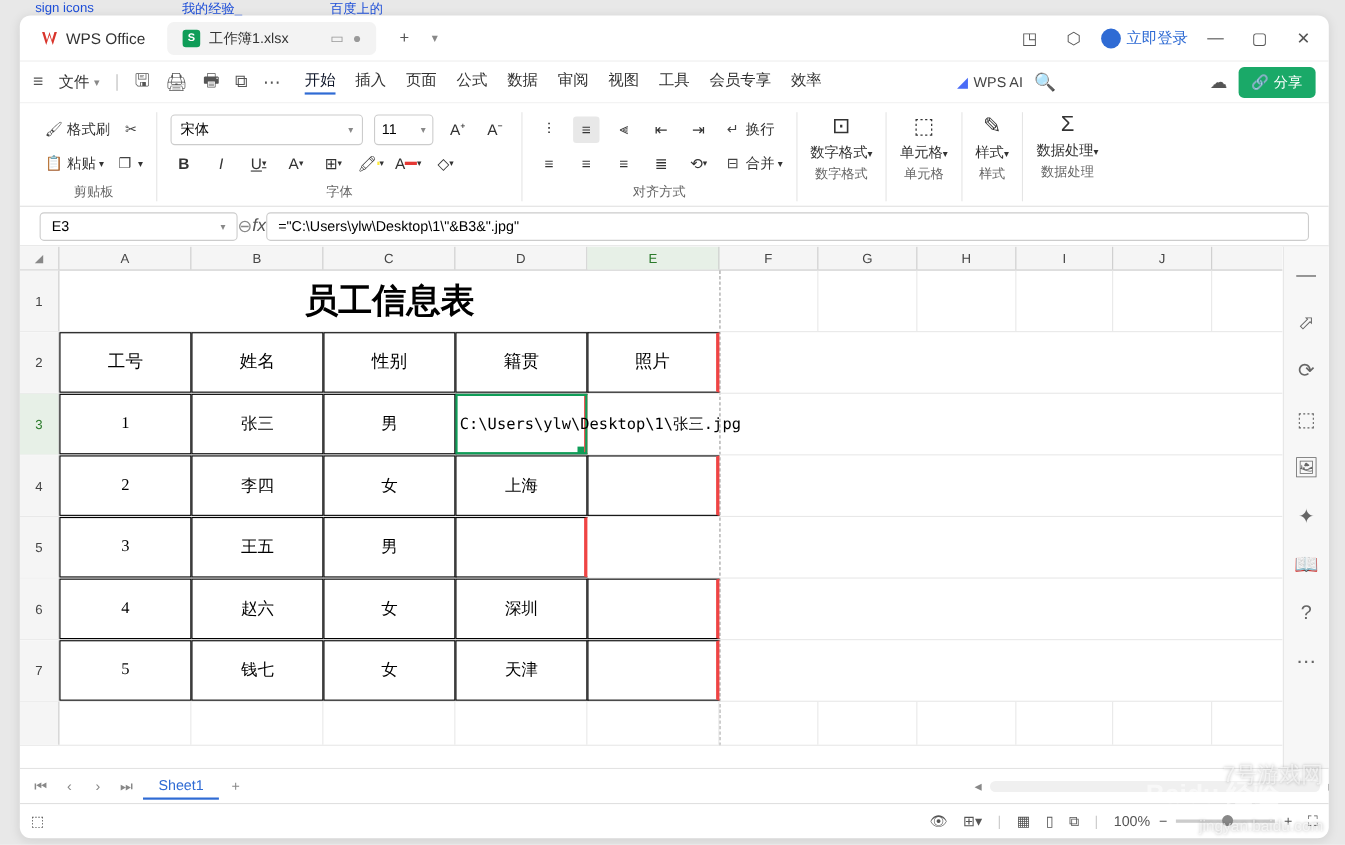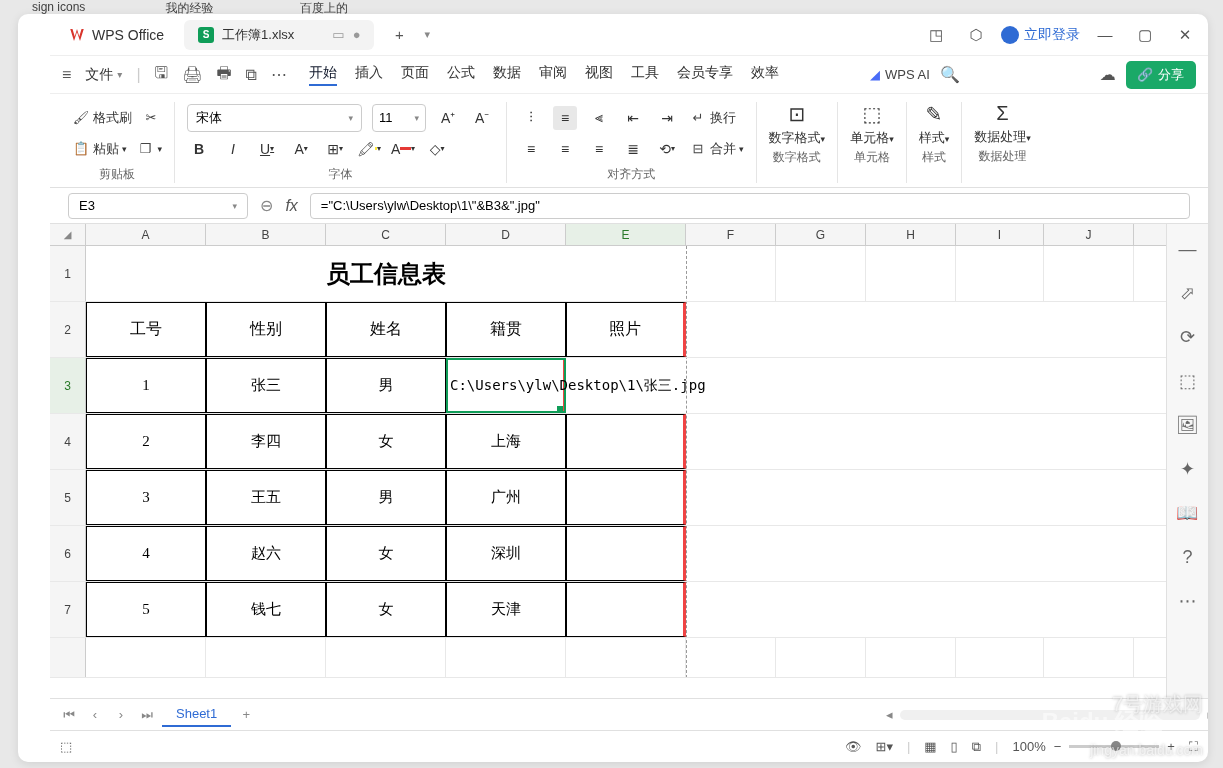--- a/index.html
+++ b/index.html
@@ -1,17 +1,17 @@
 <!DOCTYPE html>
 <html><head>
 <meta charset="utf-8">
 <style>
 * { margin: 0; padding: 0; box-sizing: border-box; font-family: "Microsoft YaHei", sans-serif; }
 body { background: #e8e8e8; width: 1223px; height: 768px; overflow: hidden; position: relative; }
-.window { position: absolute; top: 14px; left: 18px; width: 1190px; height: 748px; background: #fff; border-radius: 10px; box-shadow: 0 2px 10px rgba(0,0,0,.1); display: flex; flex-direction: column; overflow: hidden; padding-left: 32px; }
+.window { position: absolute; top: 14px; left: 18px; width: 1190px; height: 748px; background: #fff; border-radius: 10px; box-shadow: 0 2px 10px rgba(0,0,0,.1); display: flex; flex-direction: column; overflow: hidden; }
 .titlebar { height: 42px; display: flex; align-items: center; padding: 0 8px; gap: 10px; border-bottom: 1px solid #eee; }
 .app-btn { display: flex; align-items: center; gap: 6px; padding: 4px 10px; border-radius: 6px; font-size: 14px; color: #333; }
 .app-btn svg { width: 18px; height: 18px; }
 .tab { display: flex; align-items: center; gap: 8px; background: #f3f3f3; padding: 6px 14px; border-radius: 6px; font-size: 13px; color: #333; }
 .tab .sicon { width: 16px; height: 16px; background: #0f9d58; border-radius: 3px; color: #fff; font-size: 10px; display: flex; align-items: center; justify-content: center; font-weight: bold; }
 .titlebar-spacer { flex: 1; }
 .title-icon { width: 30px; height: 30px; display: flex; align-items: center; justify-content: center; color: #555; border-radius: 4px; font-size: 15px; }
 .login { display: flex; align-items: center; gap: 5px; color: #2f6bd4; font-size: 14px; }
 .login .av { width: 18px; height: 18px; background: #2f6bd4; border-radius: 50%; }
 .menubar { height: 38px; display: flex; align-items: center; padding: 0 12px; gap: 10px; border-bottom: 1px solid #eee; }
@@ -28,56 +28,56 @@
 .rgroup:last-child { border-right: none; }
 .rrow { display: flex; align-items: center; gap: 10px; height: 32px; }
 .rib-item { display: flex; align-items: center; gap: 3px; font-size: 13px; color: #333; }
 .rib-icon { width: 18px; height: 18px; display: flex; align-items: center; justify-content: center; color: #444; }
 .rg-label { text-align: center; font-size: 12px; color: #666; margin-top: 2px; }
 .font-sel { width: 175px; height: 28px; border: 1px solid #ccc; border-radius: 4px; padding: 0 8px; font-size: 13px; display: flex; align-items: center; justify-content: space-between; }
 .size-sel { width: 54px; height: 28px; border: 1px solid #ccc; border-radius: 4px; padding: 0 6px; font-size: 13px; display: flex; align-items: center; justify-content: space-between; }
 .fmt-btn { width: 24px; height: 24px; display: flex; align-items: center; justify-content: center; font-size: 14px; color: #333; }
 .color-bar { width: 14px; height: 3px; display: inline-block; }
 .big-col { display: flex; flex-direction: column; align-items: center; justify-content: center; gap: 3px; font-size: 13px; color: #333; }
-.formulabar { height: 36px; display: flex; align-items: center; padding: 0 18px; gap: 12px; border-bottom: 1px solid #e0e0e0; }
+.formulabar { height: 36px; display: flex; align-items: center; padding: 0 18px; border-bottom: 1px solid #e0e0e0; }
 .cellname { width: 180px; height: 26px; border: 1px solid #ccc; border-radius: 4px; padding: 0 10px; font-size: 13px; display: flex; align-items: center; justify-content: space-between; }
 .fx-input { flex: 1; height: 26px; border: 1px solid #ccc; border-radius: 4px; padding: 0 10px; font-size: 13px; font-family: monospace; display: flex; align-items: center; }
 .sheet-area { flex: 1; display: flex; overflow: hidden; }
 .grid-wrap { flex: 1; position: relative; overflow: hidden; background: #fff; }
 .col-headers { display: flex; height: 22px; background: #f5f5f5; border-bottom: 1px solid #ccc; }
 .corner { width: 36px; border-right: 1px solid #ccc; display: flex; align-items: center; justify-content: center; color: #888; font-size: 10px; }
 .ch { border-right: 1px solid #ccc; display: flex; align-items: center; justify-content: center; font-size: 12px; color: #444; }
 .ch.colA{width:120px}.ch.colB{width:120px}.ch.colC{width:120px}.ch.colD{width:120px}.ch.colE{width:120px}.ch.colF{width:90px}.ch.colG{width:90px}.ch.colH{width:90px}.ch.colI{width:88px}.ch.colJ{width:90px}
 .ch.sel { background: #e7f0e7; color: #2a7a2a; }
 .rows { position: relative; }
 .row { display: flex; border-bottom: 1px solid #e8e8e8; position: relative; }
 .rh { width: 36px; background: #f5f5f5; border-right: 1px solid #ccc; display: flex; align-items: center; justify-content: center; font-size: 12px; color: #444; }
 .rh.sel { background: #e7f0e7; color: #2a7a2a; }
 .cell { border-right: 1px solid #e8e8e8; display: flex; align-items: center; justify-content: center; font-size: 15px; color: #000; font-family: "SimSun", serif; }
 .cell.colA{width:120px}.cell.colB{width:120px}.cell.colC{width:120px}.cell.colD{width:120px}.cell.colE{width:120px}.cell.colF{width:90px}.cell.colG{width:90px}.cell.colH{width:90px}.cell.colI{width:88px}.cell.colJ{width:90px}
 .row.r1{height:56px}.row.r2{height:56px}.row.r3{height:56px}.row.r4{height:56px}.row.r5{height:56px}.row.r6{height:56px}.row.r7{height:56px}.row.r8{height:40px}
-.title-cell { width:600px; font-size: 24px; font-weight: bold; font-family: Liberation Serif, serif; border-right:none; }
+.title-cell { width:600px; font-size: 31px; font-weight: bold; font-family: Liberation Serif, serif; border-right:none; }
 .hcell { font-weight: normal; font-size:16px; }
 .dataregion .cell { border: 1px solid #000; }
 .dataregion .cell.colE { border-right: 3px solid #ef4444; }
 .sel-cell { outline: 2px solid #0f9d58; outline-offset: -2px; position: relative; }
 .overflow-txt { position: absolute; left: 0; white-space: nowrap; font-family: monospace; font-size: 14px; padding-left: 3px; }
 .dash-col { position: absolute; left: 636px; top: 0; bottom: 0; border-right: 1px dashed #999; }
 .drag-handle { position:absolute; right:0; bottom:0; width:6px; height:6px; background:#0f9d58; }
 .sidepanel { width: 42px; background: #f7f7f7; border-left: 1px solid #e0e0e0; display: flex; flex-direction: column; align-items: center; gap: 22px; padding-top: 14px; }
 .sp-icon { width: 22px; height: 22px; color: #666; display: flex; align-items: center; justify-content: center; font-size: 18px; }
 .sheettabs { height: 32px; display: flex; align-items: center; border-top: 1px solid #e0e0e0; padding: 0 8px; gap: 4px; font-size: 13px; }
 .nav-btn { width: 22px; height: 22px; display: flex; align-items: center; justify-content: center; color: #888; }
 .sheet-tab { padding: 4px 14px; border-bottom: 2px solid #2f6bd4; color: #2f6bd4; }
 .statusbar { height: 32px; display: flex; align-items: center; border-top: 1px solid #e0e0e0; padding: 0 10px; gap: 14px; font-size: 13px; color: #555; }
 .statusbar-spacer { flex: 1; }
 .zoom { display: flex; align-items: center; gap: 8px; }
 .zoom-track { width: 90px; height: 3px; background: #ccc; position: relative; }
 .zoom-thumb { position: absolute; left: 42px; top: -4px; width: 10px; height: 10px; background: #888; border-radius: 50%; }
-.browsertab { position: absolute; top: 0; left: 32px; font-size: 12px; color: #404040; display: flex; gap: 80px; }
+.browsertab { position: absolute; top: 0; left: 32px; font-size: 12px; color: #1d4ed8; display: flex; gap: 80px; }
 .watermark { position: absolute; right: 20px; bottom: 20px; font-size: 20px; color: rgba(255,255,255,.6); text-shadow: 0 0 3px rgba(0,0,0,.3); pointer-events: none; }
 .baidu-wm { position: absolute; right: 60px; bottom: 30px; font-size: 24px; color: rgba(255,255,255,.55); font-weight: bold; }
 </style>
 </head>
 <body>
 
 <div class="browsertab">
   <span>sign icons</span>
     <span>我的经验_</span>
     <span>百度上的</span>
@@ -288,22 +288,22 @@
           <div class="cell title-cell">员工信息表</div>
           <div class="cell colF"></div>
             <div class="cell colG"></div>
             <div class="cell colH"></div>
             <div class="cell colI"></div>
             <div class="cell colJ"></div>
         </div>
         <div class="row r2 dataregion">
           <div class="rh">2</div>
           <div class="cell colA hcell">工号</div>
+          <div class="cell colB hcell">姓名</div>
           <div class="cell colC hcell">性别</div>
-          <div class="cell colB hcell">姓名</div>
           <div class="cell colD hcell">籍贯</div>
           <div class="cell colE hcell">照片</div>
           <div class="cell colF" style="border:none"></div>
             <div class="cell colG" style="border:none"></div>
             <div class="cell colH" style="border:none"></div>
             <div class="cell colI" style="border:none"></div>
             <div class="cell colJ" style="border:none"></div>
         </div>
         <div class="row r3 dataregion">
           <div class="rh sel">3</div>
@@ -331,21 +331,20 @@
             <div class="cell colG" style="border:none"></div>
             <div class="cell colH" style="border:none"></div>
             <div class="cell colI" style="border:none"></div>
             <div class="cell colJ" style="border:none"></div>
         </div>
         <div class="row r5 dataregion">
           <div class="rh">5</div>
           <div class="cell colA">3</div>
           <div class="cell colB">王五</div>
           <div class="cell colC">男</div>
-          <div class="cell colD">广州</div>
           <div class="cell colE"></div>
           <div class="cell colF" style="border:none"></div>
             <div class="cell colG" style="border:none"></div>
             <div class="cell colH" style="border:none"></div>
             <div class="cell colI" style="border:none"></div>
             <div class="cell colJ" style="border:none"></div>
         </div>
         <div class="row r6 dataregion">
           <div class="rh">6</div>
           <div class="cell colA">4</div>

